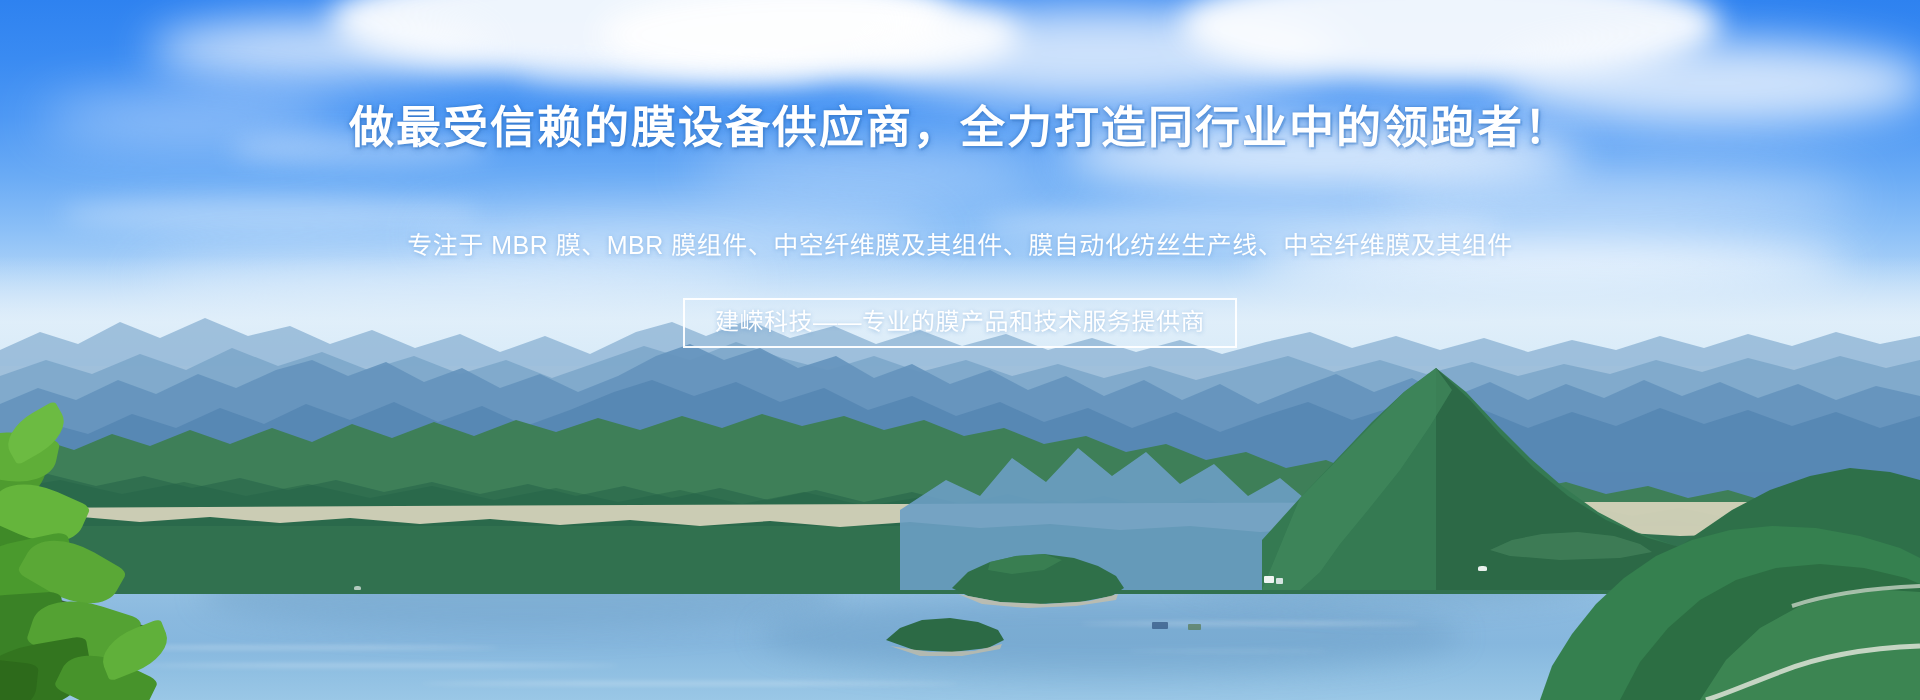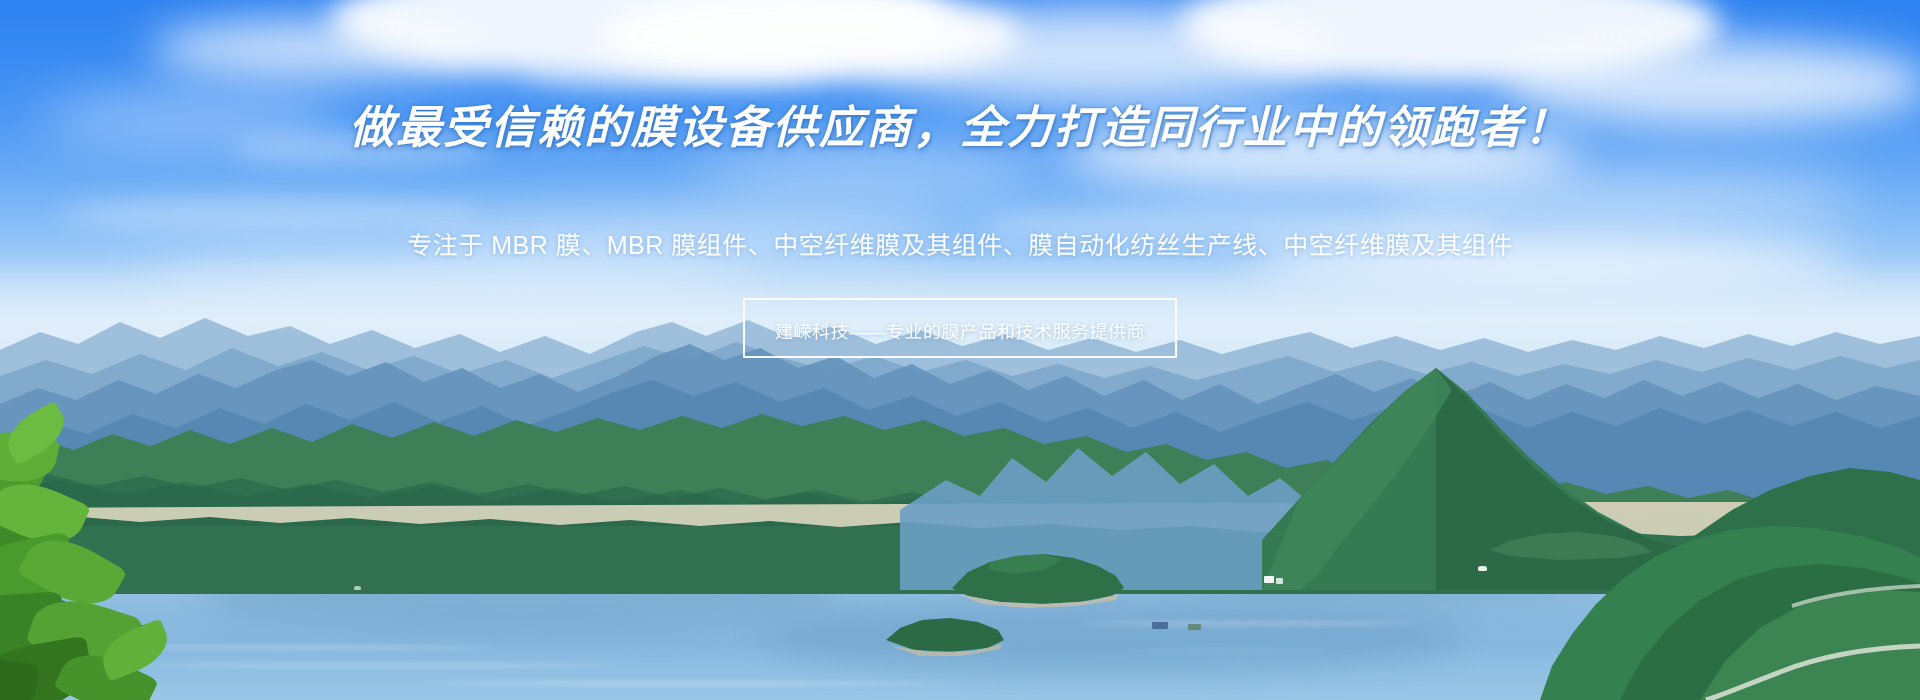--- a/index.html
+++ b/index.html
@@ -95,42 +95,41 @@
     font-size:45px;
     font-weight:bold;
     letter-spacing:2px;
     color:#ffffff;
     line-height:56px;
     white-space:nowrap;
     text-shadow:
       0 0 3px rgba(40,110,195,.55),
       0 2px 6px rgba(30,95,180,.45),
       2px 2px 0 rgba(70,140,215,.30);
-    font-style: italic;
   }
   .subline{
     position:absolute;
     left:0; top:228px; width:1920px;
     font-size:25px;
     color:#ffffff;
     letter-spacing:.5px;
     line-height:34px;
     white-space:nowrap;
     text-shadow:0 1px 4px rgba(60,125,195,.40);
   }
   .tagwrap{
     position:absolute;
     left:0; top:298px; width:1920px;
     text-align:center;
   }
   .tagbox{
     display:inline-block;
     border:2px solid rgba(255,255,255,.95);
-    padding:18px 30px 10px 30px;
-    font-size:18px;
+    padding:8px 30px 10px 30px;
+    font-size:24px;
     color:#ffffff;
     letter-spacing:.5px;
     line-height:28px;
     white-space:nowrap;
     text-shadow:0 1px 4px rgba(60,125,195,.40);
   }
 
   
   .tree{position:absolute;z-index:30;}
   .leaf{

